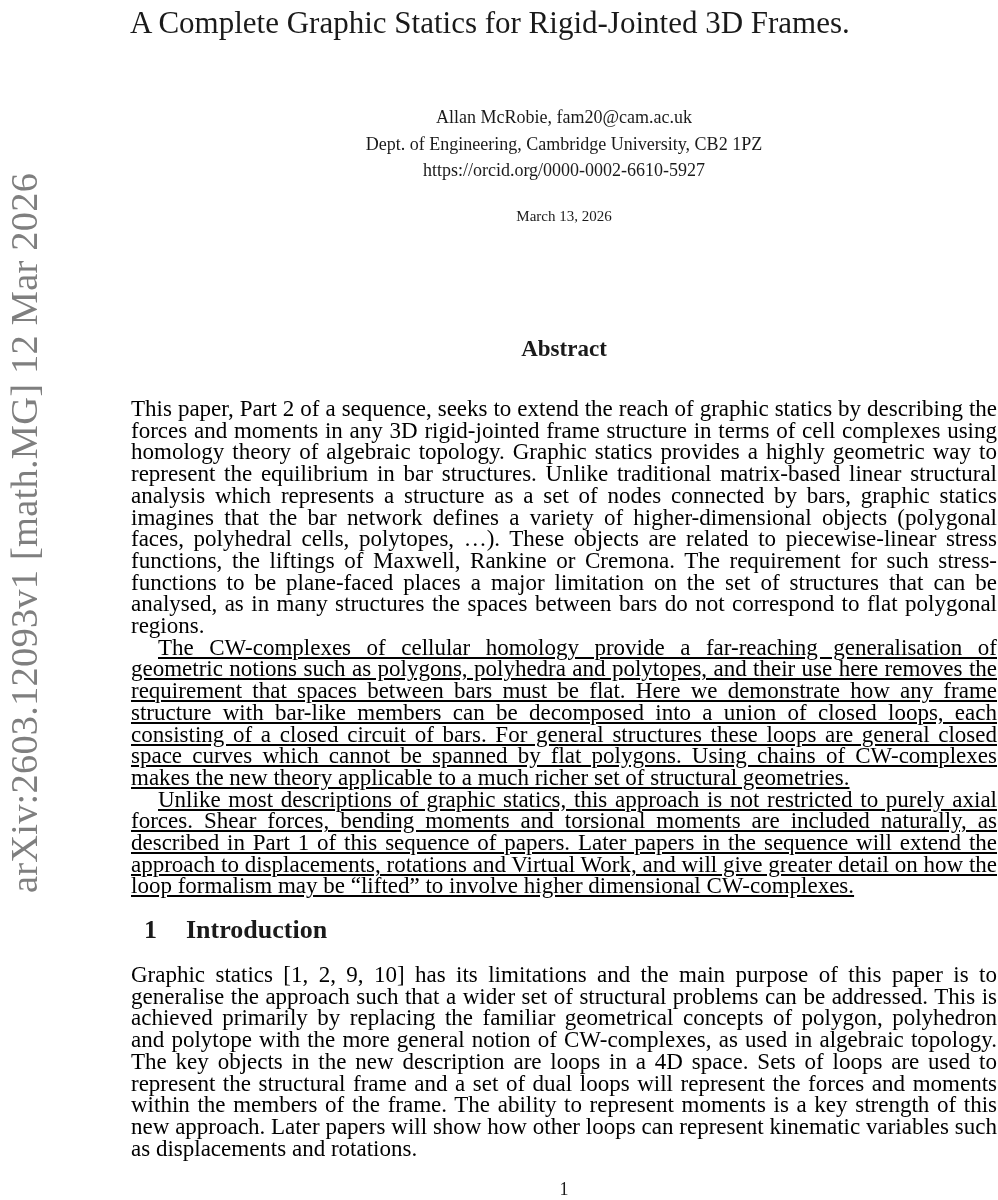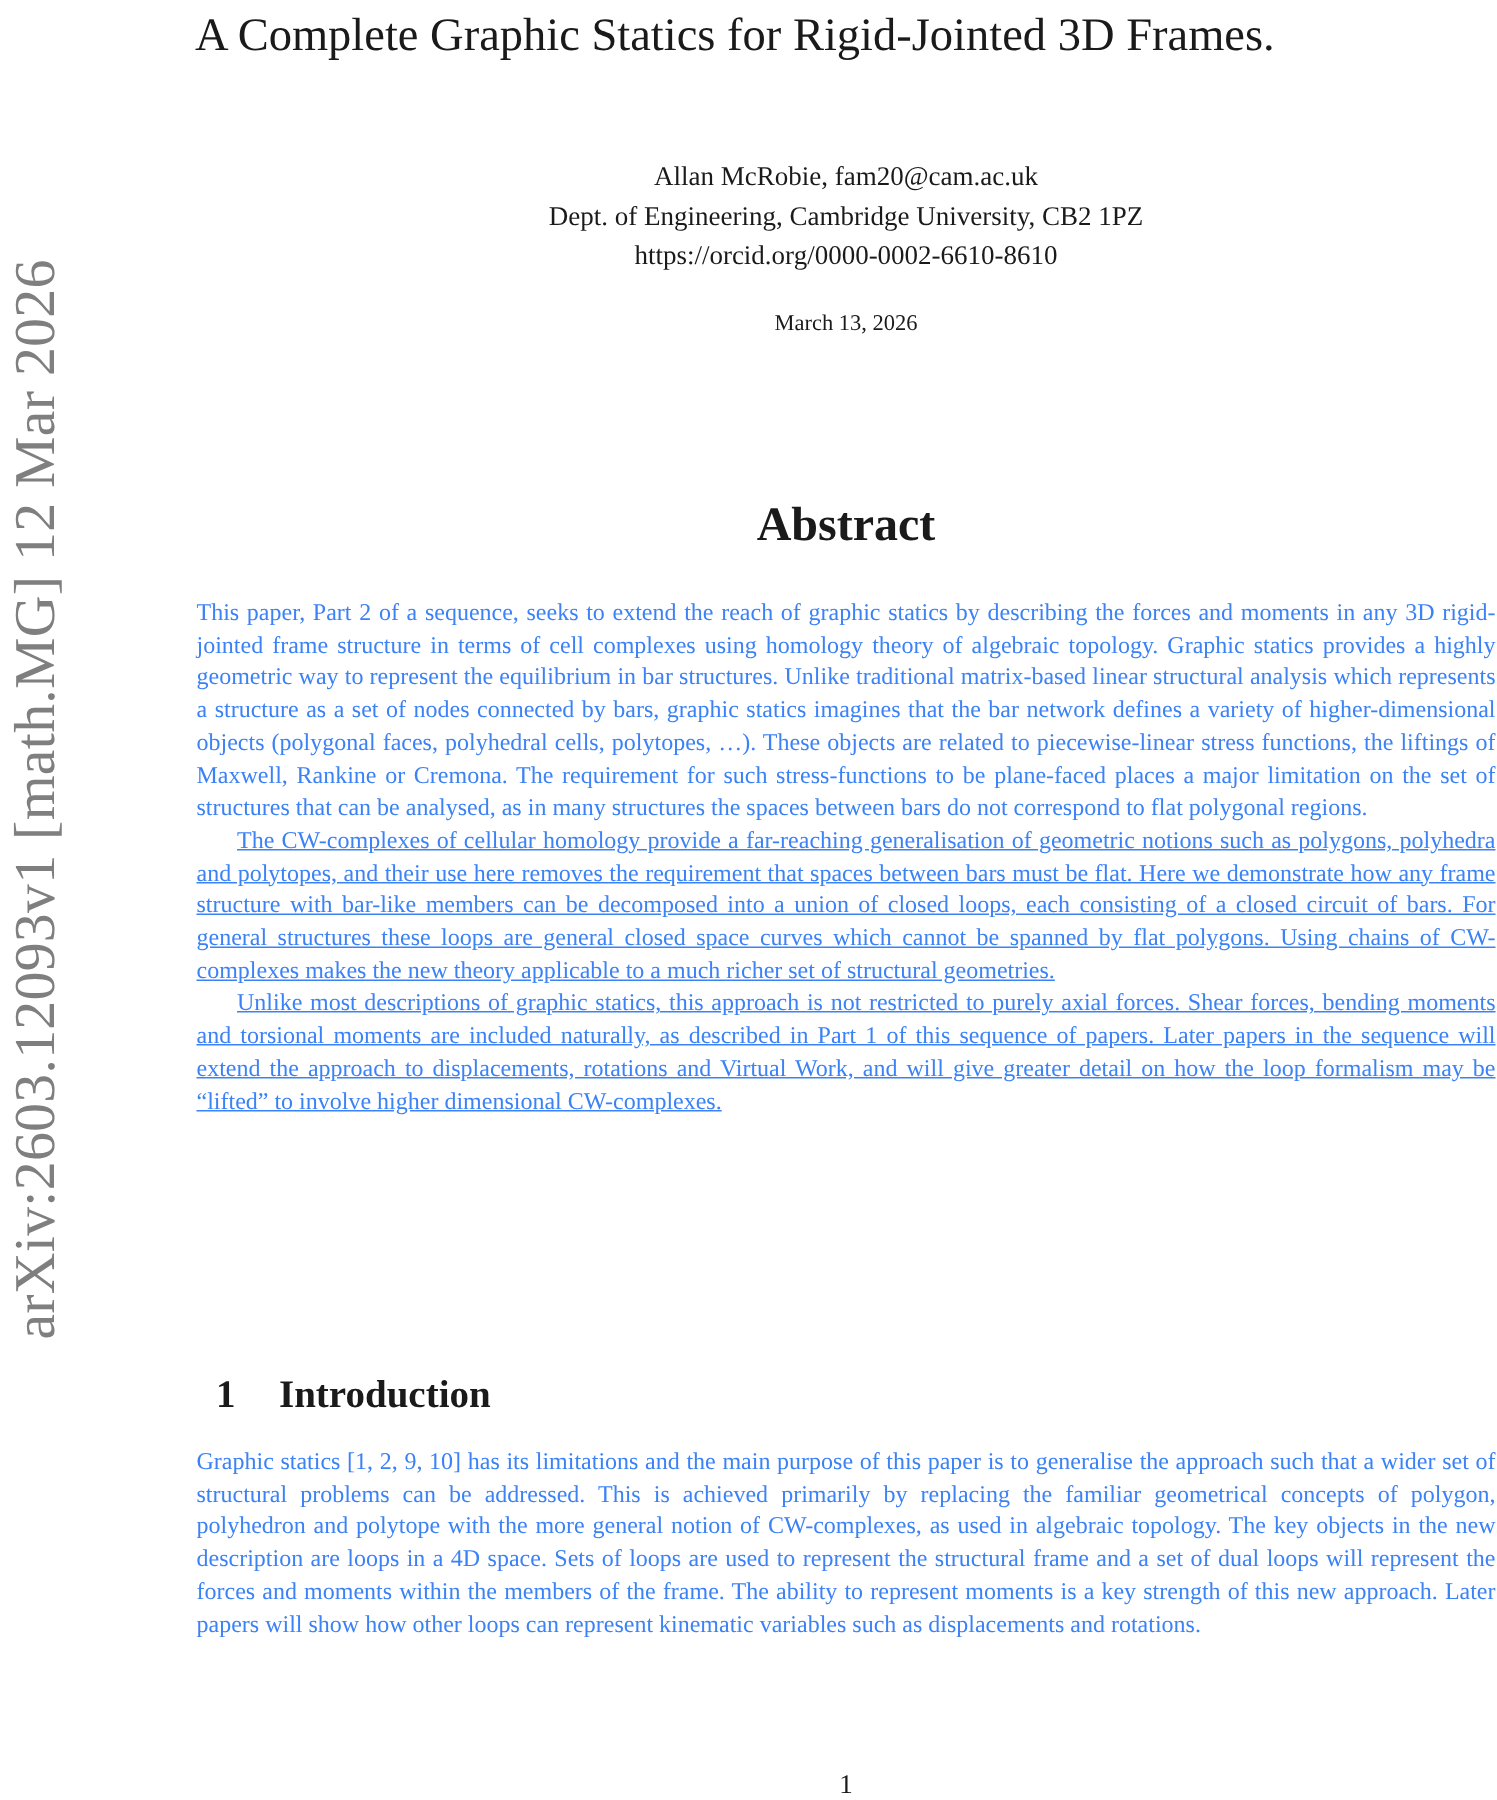--- a/index.html
+++ b/index.html
@@ -64,32 +64,32 @@
       text-align: center;
       font-size: 15px;
       line-height: 26px;
     }
     .abstract-heading {
       position: absolute;
       left: 130px;
       width: 868px;
       top: 334px;
       text-align: center;
-      font-size: 32px;
+      font-size: 23px;
       font-weight: bold;
       line-height: 30px;
     }
     .body-text {
       position: absolute;
       left: 131px;
       width: 866px;
-      font-size: 16px;
+      font-size: 23px;
       line-height: 21.7px;
       text-align: justify;
-      color: #3b82f6;
+      color: #000000;
     }
     .body-text p {
       margin: 0;
     }
     .body-text p.indent {
       text-indent: 27px;
       text-decoration: underline;
     }
     .abstract-text {
       top: 398px;
@@ -127,21 +127,21 @@
   <span>arXiv:2603.12093v1  [math.MG]  12 Mar 2026</span>
 </div>
 
 <header class="title-block">
   <div class="title-line first">A Complete Graphic Statics for Rigid-Jointed 3D Frames.</div>
 </header>
 
 <div class="author-block">
   <div>Allan McRobie, fam20@cam.ac.uk</div>
   <div>Dept. of Engineering, Cambridge University, CB2 1PZ</div>
-  <div>https://orcid.org/0000-0002-6610-8610</div>
+  <div>https://orcid.org/0000-0002-6610-5927</div>
 </div>
 
 <div class="date-line">March 13, 2026</div>
 
 <h2 class="abstract-heading" style="margin:0;">Abstract</h2>
 
 <section class="body-text abstract-text">
   <p>This paper, Part 2 of a sequence, seeks to extend the reach of graphic statics by describing the forces and moments in any 3D rigid-jointed frame structure in terms of cell complexes using homology theory of algebraic topology. Graphic statics provides a highly geometric way to represent the equilibrium in bar structures. Unlike traditional matrix-based linear structural analysis which represents a structure as a set of nodes connected by bars, graphic statics imagines that the bar network defines a variety of higher-dimensional objects (polygonal faces, polyhedral cells, polytopes, …). These objects are related to piecewise-linear stress functions, the liftings of Maxwell, Rankine or Cremona. The requirement for such stress-functions to be plane-faced places a major limitation on the set of structures that can be analysed, as in many structures the spaces between bars do not correspond to flat polygonal regions.</p>
   <p class="indent">The CW-complexes of cellular homology provide a far-reaching generalisation of geometric notions such as polygons, polyhedra and polytopes, and their use here removes the requirement that spaces between bars must be flat. Here we demonstrate how any frame structure with bar-like members can be decomposed into a union of closed loops, each consisting of a closed circuit of bars. For general structures these loops are general closed space curves which cannot be spanned by flat polygons. Using chains of CW-complexes makes the new theory applicable to a much richer set of structural geometries.</p>
   <p class="indent">Unlike most descriptions of graphic statics, this approach is not restricted to purely axial forces. Shear forces, bending moments and torsional moments are included naturally, as described in Part 1 of this sequence of papers. Later papers in the sequence will extend the approach to displacements, rotations and Virtual Work, and will give greater detail on how the loop formalism may be “lifted” to involve higher dimensional CW-complexes.</p>

